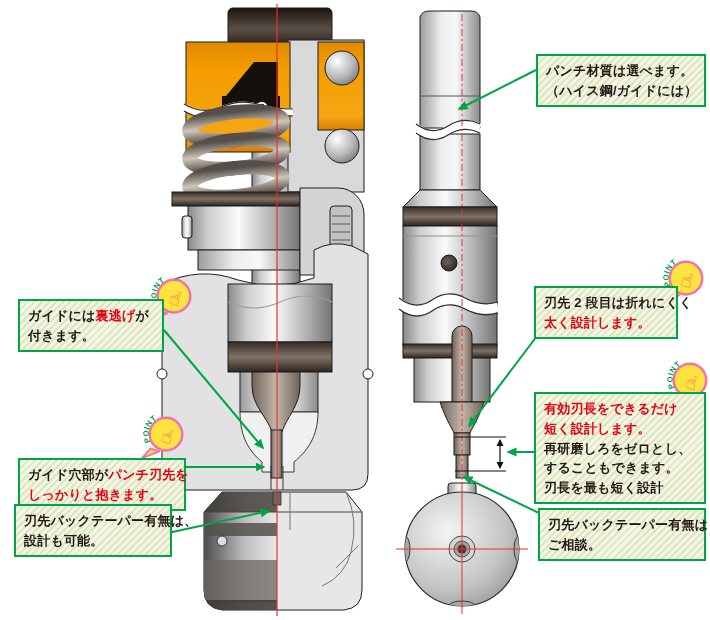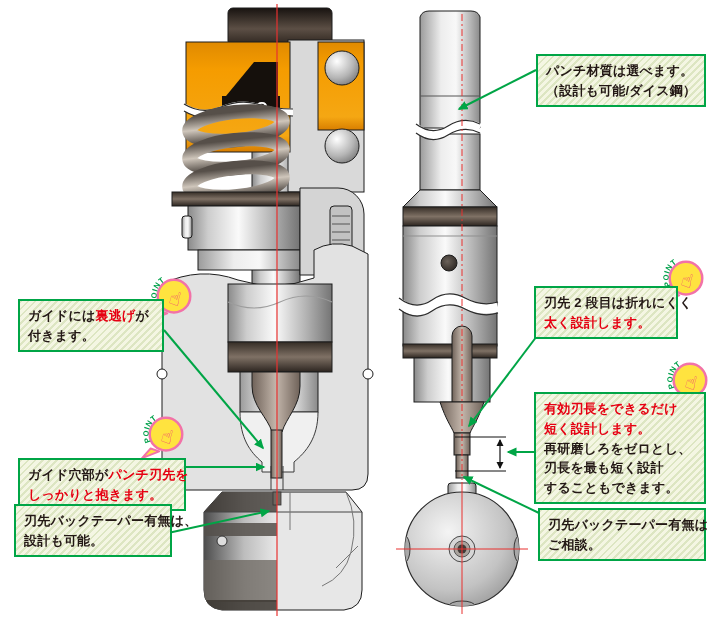--- a/index.html
+++ b/index.html
@@ -266,34 +266,34 @@
   </g>
 
   <use href="#pointBadge" x="150" y="276" width="46" height="46"></use>
   <use href="#pointBadge" x="142" y="414" width="46" height="46"></use>
   <use href="#pointBadge" x="662" y="258" width="46" height="46"></use>
   <use href="#pointBadge" x="666" y="360" width="46" height="46"></use>
 </svg>
 
   <div class="callout" style="left:536px;top:54px;width:170px;">
     <span class="cl-line"><span>パンチ材質は選べます。</span></span>
-    <span class="cl-line"><span>（設計も可能/ダイス鋼）</span></span>
+    <span class="cl-line"><span>（ハイス鋼/ガイドには）</span></span>
   </div>
 
   <div class="callout" style="left:534px;top:286px;width:144px;">
     <span class="cl-line"><span>刃先 2 段目は折れにくく</span></span>
     <span class="cl-line"><span class="t-red">太く設計します。</span></span>
   </div>
 
   <div class="callout" style="left:534px;top:392px;width:172px;">
     <span class="cl-line"><span class="t-red">有効刃長をできるだけ</span></span>
     <span class="cl-line"><span class="t-red">短く設計します。</span></span>
     <span class="cl-line"><span>再研磨しろをゼロとし、</span></span>
+    <span class="cl-line"><span>することもできます。</span></span>
     <span class="cl-line"><span>刃長を最も短く設計</span></span>
-    <span class="cl-line"><span>することもできます。</span></span>
   </div>
 
   <div class="callout" style="left:538px;top:508px;width:168px;">
     <span class="cl-line"><span>刃先バックテーパー有無は</span></span>
     <span class="cl-line"><span>ご相談。</span></span>
   </div>
 
   <div class="callout" style="left:18px;top:299px;width:146px;">
     <span class="cl-line"><span>ガイドには</span><span class="t-red">裏逃げ</span><span>が</span></span>
     <span class="cl-line"><span>付きます。</span></span>

